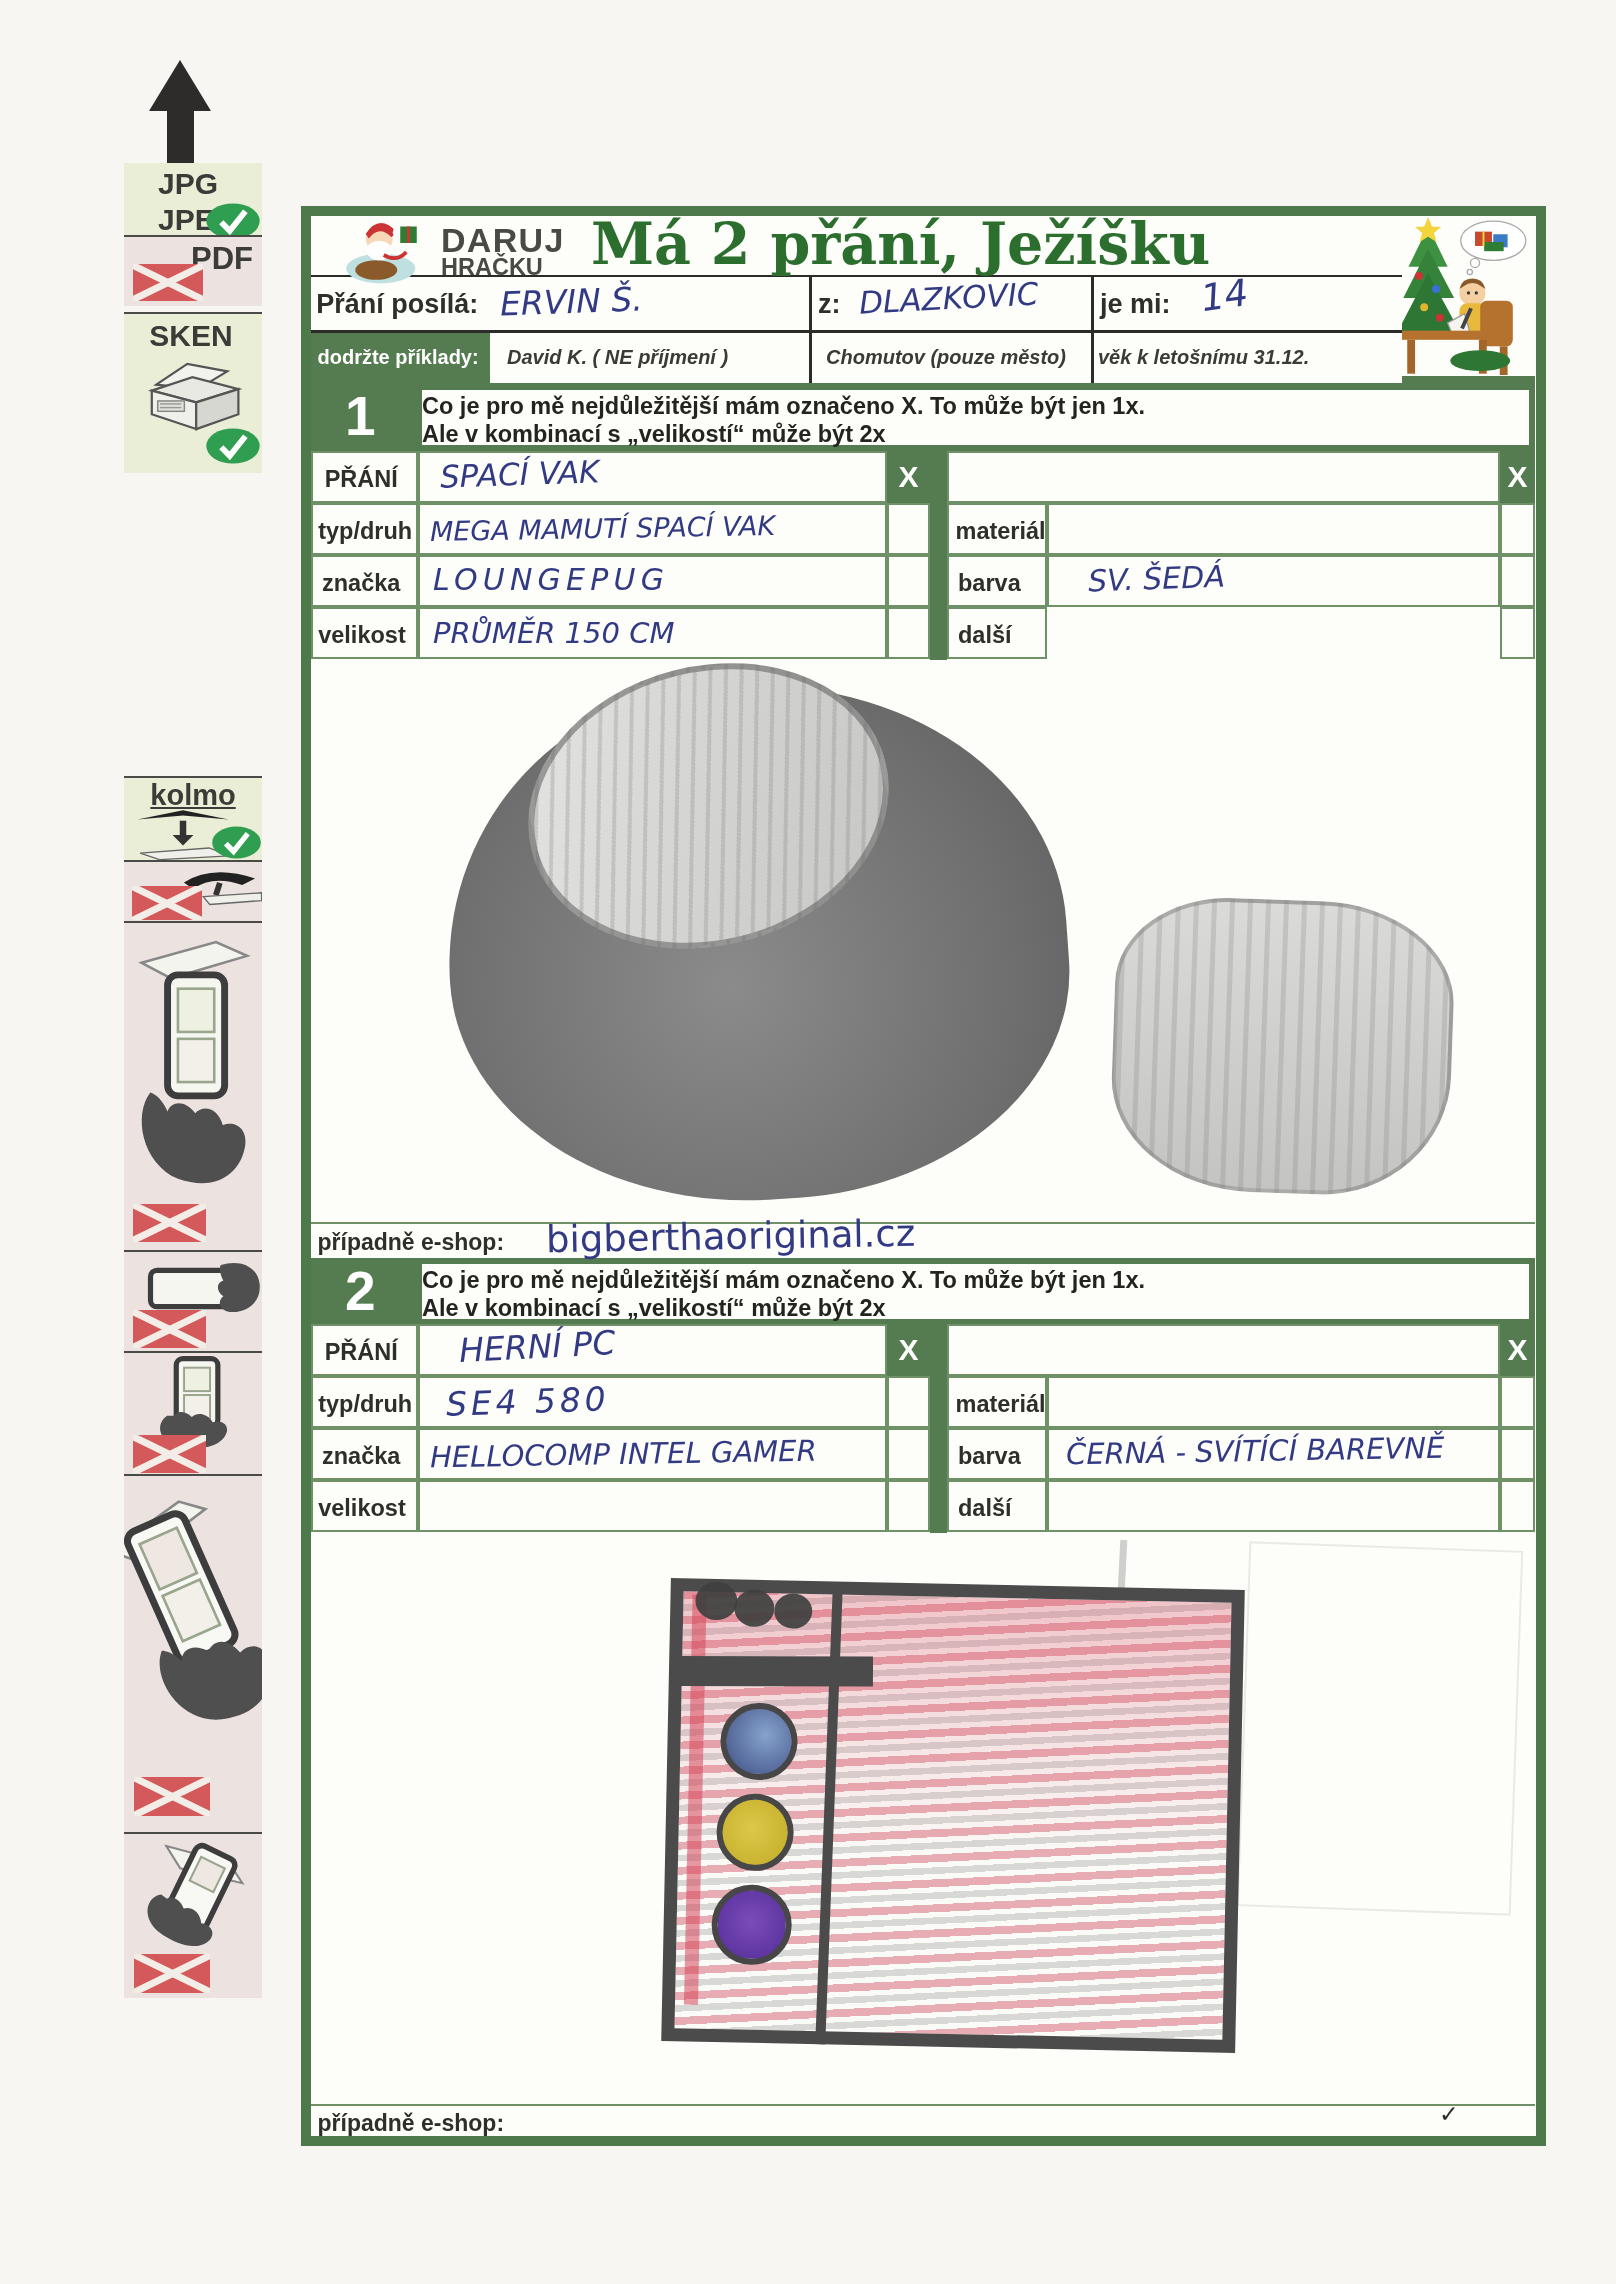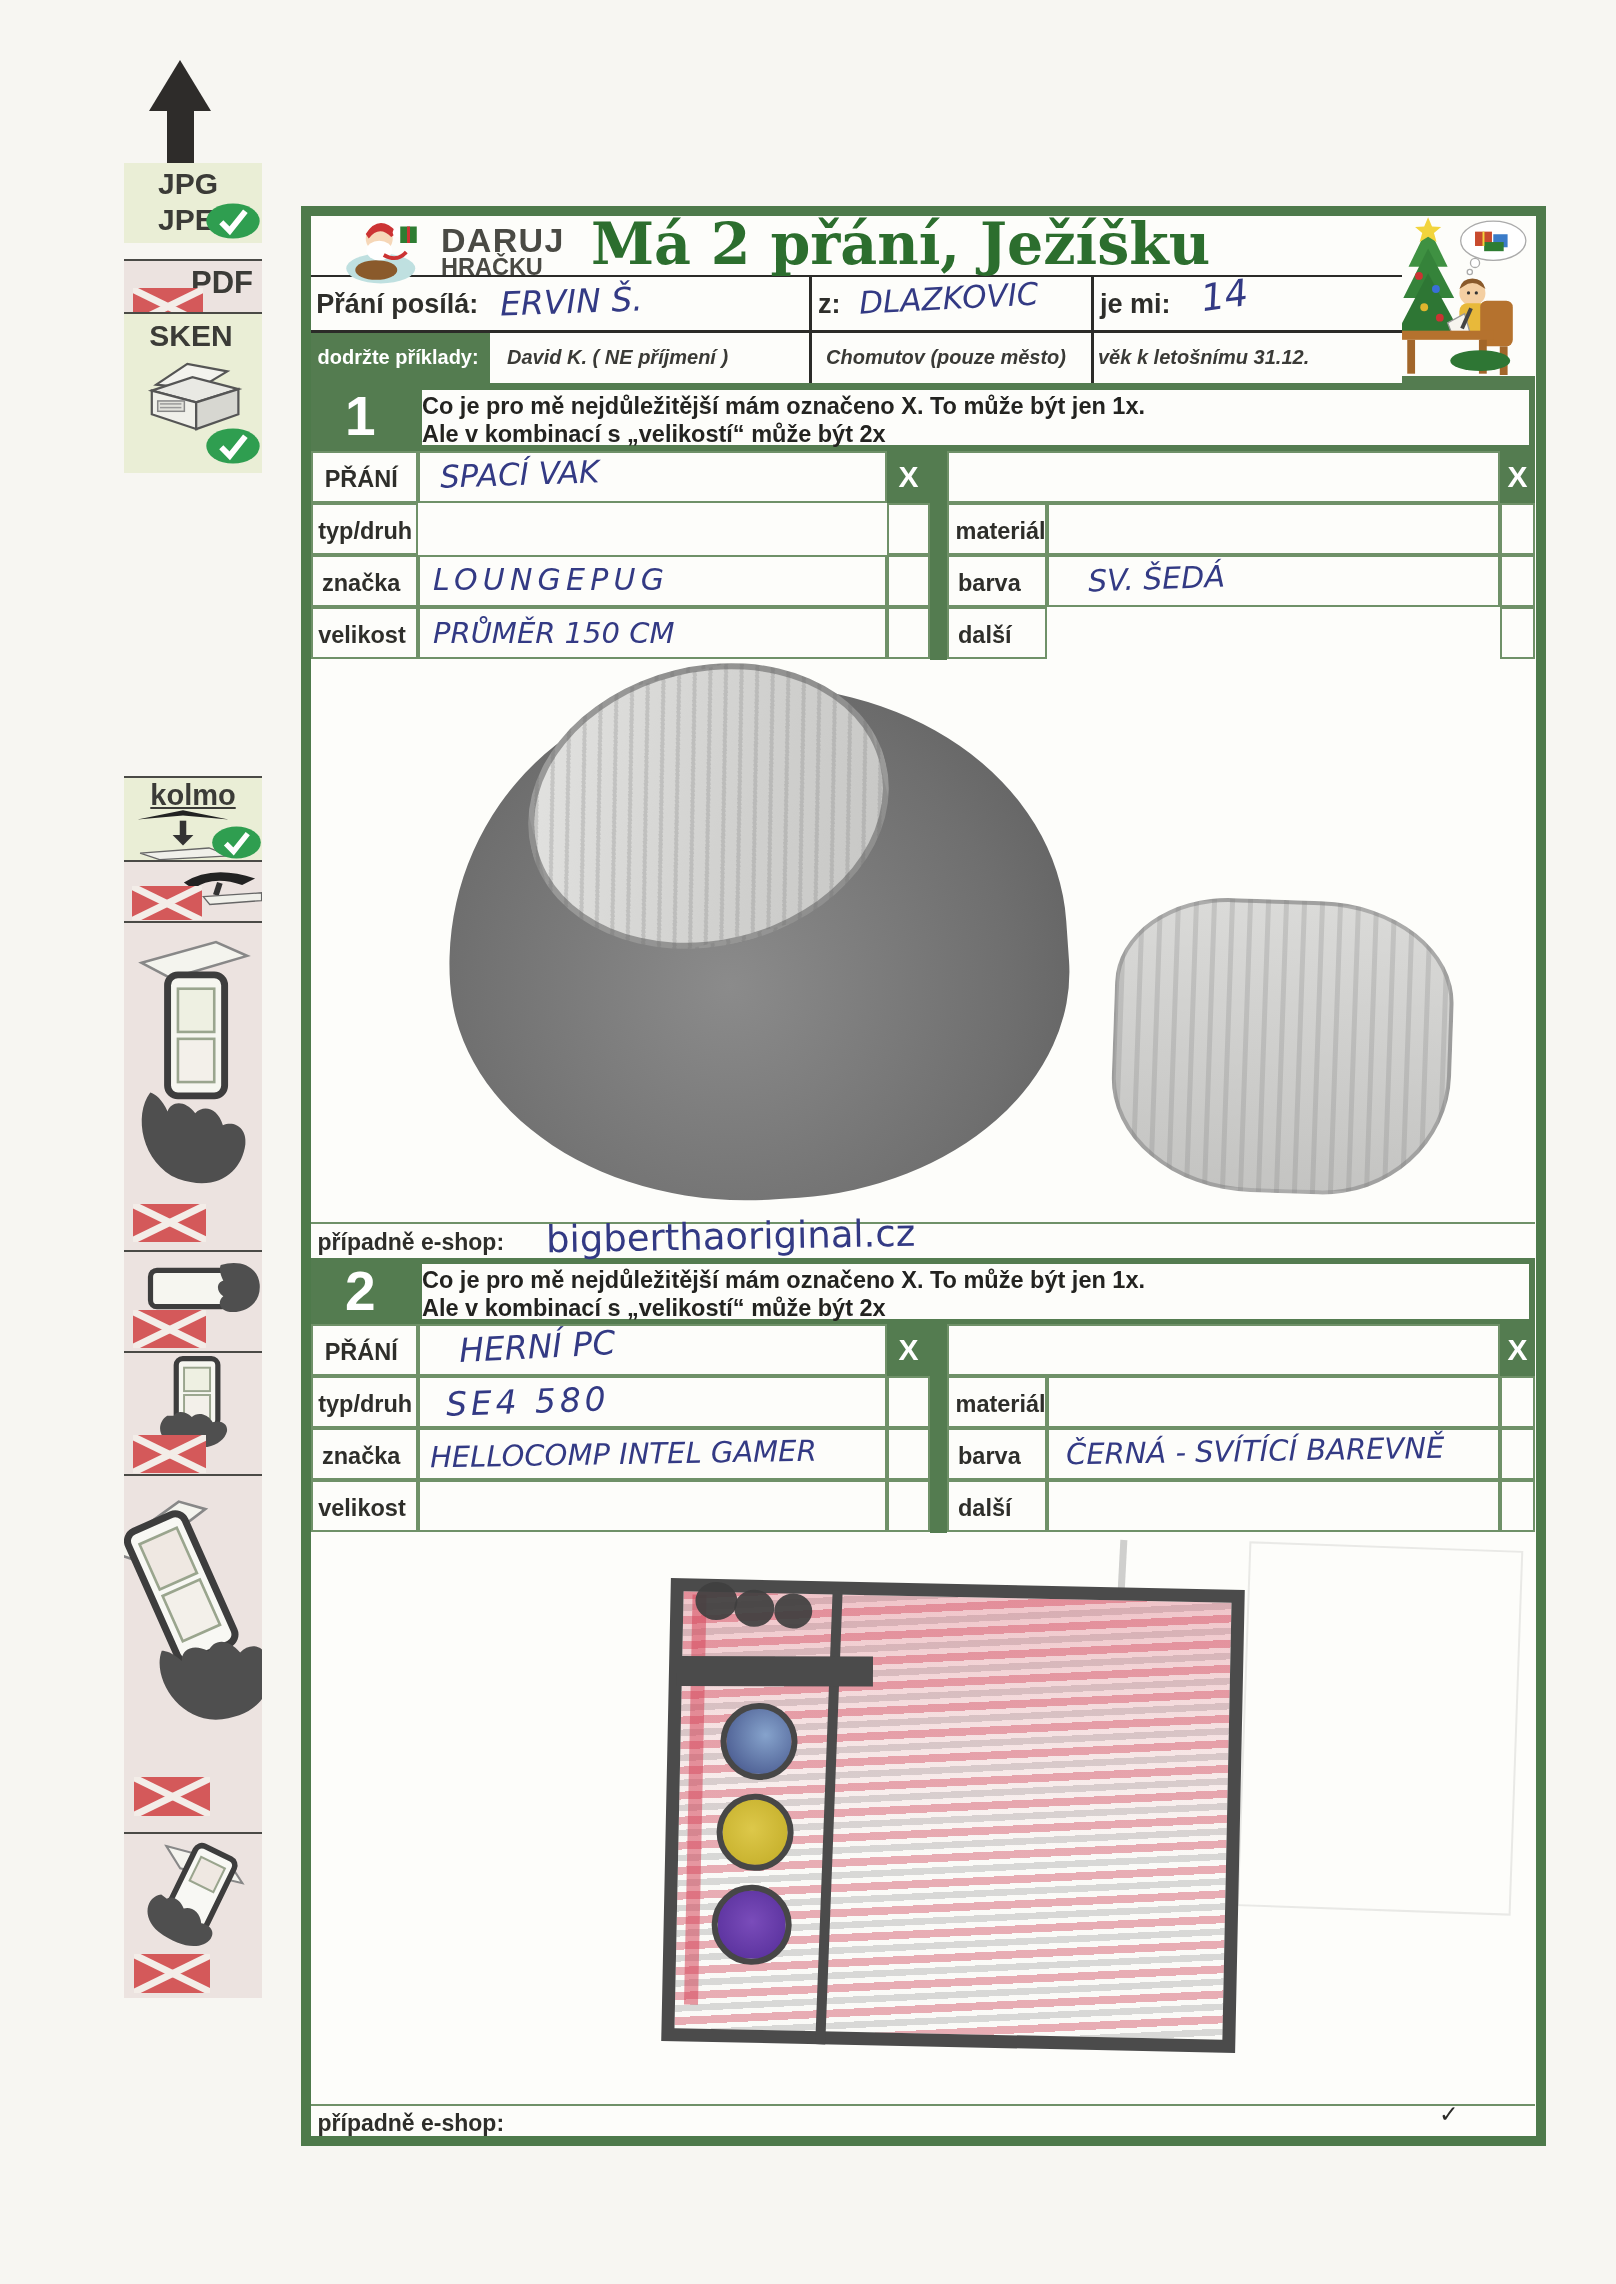--- a/index.html
+++ b/index.html
@@ -82,21 +82,21 @@
       <div class="slabel" style="left:34px;top:3.9px;font-size:30px;">JPG</div>
       <div class="slabel" style="left:34px;top:40px;font-size:30px;">JPEG</div>
       <div class="check" style="right:1.3px;bottom:1.3px;">
         <svg width="56" height="38" viewBox="0 0 86 58">
             <ellipse cx="43" cy="29" rx="41" ry="27" fill="#2f9e50"></ellipse>
             <polyline points="25,31 38,44 62,14" fill="none" stroke="#fff" stroke-width="9"></polyline>
           </svg>
       </div>
     </div>
 
-    <div class="scell bg-no" style="top:96px;height:69px;text-align:right;">
+    <div class="scell bg-no" style="top:72px;height:69px;text-align:right;">
       <div class="slabel" style="right:9px;top:3.9px;font-size:31px;">PDF</div>
       <div class="xbadge" style="left:9px;bottom:5.2px;width:70px;height:37px;"></div>
     </div>
 
     <div class="scell bg-ok" style="top:149px;height:159px;">
       <div class="slabel" style="left:0;right:4px;top:5.2px;font-size:30px;text-align:center;">SKEN</div>
       <div class="abs" style="left:13px;top:40px;">
         <svg width="111" height="85" viewBox="0 0 150 112">
           <polygon points="26,40 68,12 122,22 82,46" fill="#f3f3ee" stroke="#555" stroke-width="3"></polygon>
           <polygon points="20,48 75,30 137,46 80,64" fill="#e9e9e4" stroke="#555" stroke-width="3"></polygon>
@@ -303,20 +303,23 @@
       <div class="abs gridb" style="left:0;top:104px;width:107px;height:52px;">
           <div class="lab" style="position:absolute;left:9px;top:13px;font-size:23.5px;">značka</div>
         </div>
       <div class="abs gridb" style="left:0;top:156px;width:107px;height:52px;">
           <div class="lab" style="position:absolute;left:5.2px;top:13px;font-size:23.5px;">velikost</div>
         </div>
 
       <div class="abs gridb" style="left:107px;top:0;width:469px;height:52px;">
           <div class="hand" style="position:absolute;left:19.6px;top:2.6px;font-size:31px;transform:rotate(-2deg);">SPACÍ VAK</div>
         </div>
+      <div class="abs gridb" style="left:107px;top:52px;width:469px;height:52px;">
+          <div class="hand" style="position:absolute;left:10.4px;top:7.8px;font-size:27px;transform:rotate(-1deg);">MEGA MAMUTÍ SPACÍ VAK</div>
+        </div>
       <div class="abs gridb" style="left:107px;top:104px;width:469px;height:52px;">
           <div class="hand" style="position:absolute;left:13px;top:5.2px;font-size:30px;letter-spacing:5.2px;">LOUNGEPUG</div>
         </div>
       <div class="abs gridb" style="left:107px;top:156px;width:469px;height:52px;">
           <div class="hand" style="position:absolute;left:13px;top:6.5px;font-size:29px;">PRŮMĚR 150 CM</div>
         </div>
 
       <div class="abs greenbg" style="left:576px;top:0;width:43px;height:52px;">
           <div class="whitex" style="width:43px;margin-top:9px;font-size:30px;">X</div>
         </div>

